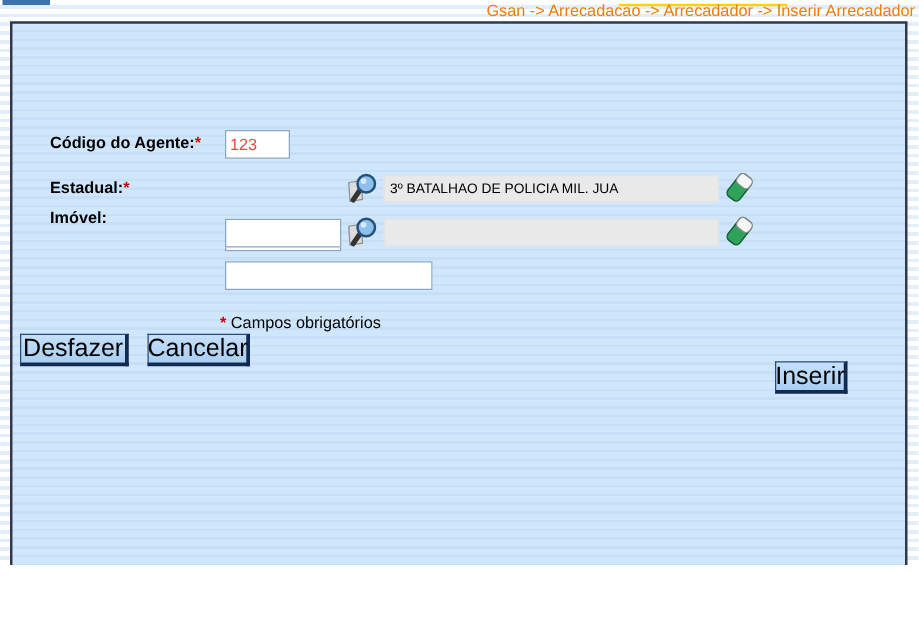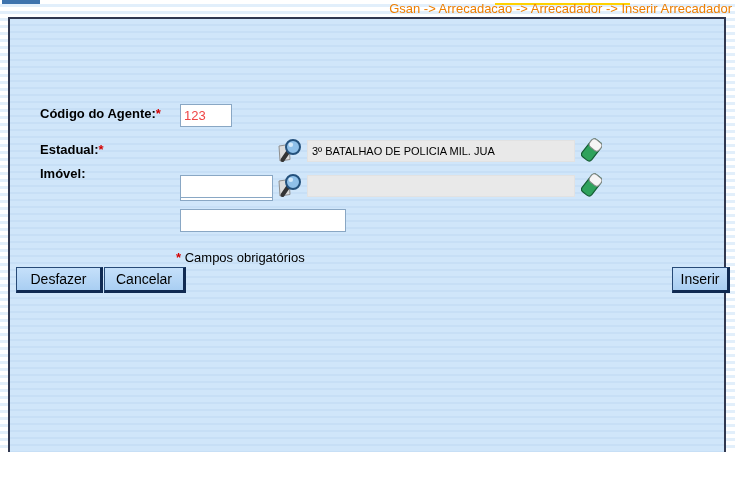--- a/index.html
+++ b/index.html
@@ -86,27 +86,27 @@
     position: absolute; left: 176px; top: 250px;
     font-size: 13px; color: #000;
   }
   .btn {
     position: absolute; top: 267px; height: 26px;
     background: linear-gradient(180deg, #c5e0fa 0%, #a9cef2 100%);
     border: 1px solid #274a77;
     border-right: 3px solid #102a52;
     border-bottom: 3px solid #102a52;
     font-family: "Liberation Sans", sans-serif;
-    font-size: 14px; color: #000;
+    font-size: 20px; color: #000;
     display: flex; align-items: center; justify-content: center;
     cursor: pointer;
   }
   .btn-desfazer { left: 16px;  width: 87px; }
-  .btn-cancelar { left: 104px; width: 82px; text-align: right; }
-  .btn-inserir  { left: 672px; width: 58px; }
+  .btn-cancelar { left: 118px; width: 82px; text-align: right; }
+  .btn-inserir  { left: 620px; width: 58px; margin-top: 22px; }
   .footer-divider {
     position: absolute; left: 0; top: 494px; width: 735px; height: 2px;
     background: #84adbc;
   }
 </style>
 </head>
 <body>
 
 <div class="page">
 

